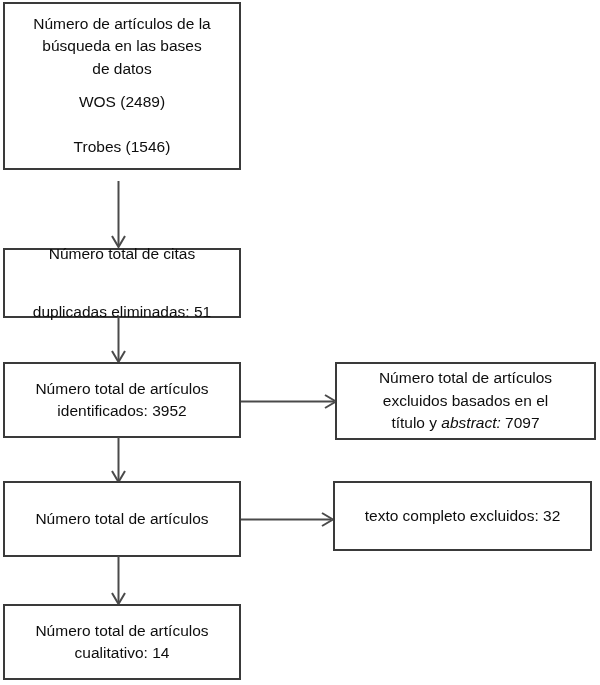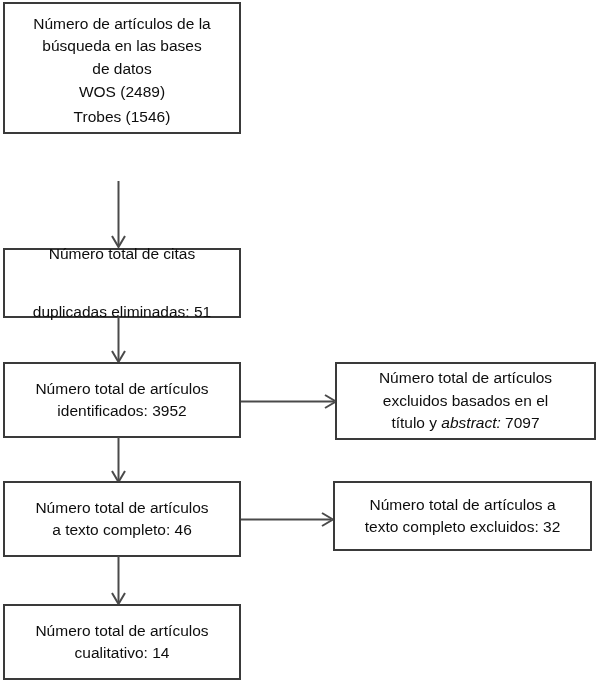--- a/index.html
+++ b/index.html
@@ -37,21 +37,21 @@
   .node .gap {
     height: 11px;
   }
   .it {
     font-style: italic;
   }
 
   
   #box-sources {
     left: 3px;  top: 2px;
-    width: 238px; height: 132px;
+    width: 238px; height: 168px;
     justify-content: flex-start;
     padding-top: 9px;
     text-align: center;
   }
 
   
   #box-duplicates {
     left: 3px;  top: 248px;
     width: 238px; height: 70px; gap: 36px;
   }
@@ -147,32 +147,30 @@
 
   <div class="conn" style="left:105px; top:437px;">
     <svg width="28" height="46" viewBox="0 0 28 46">
       <line x1="13.5" y1="0" x2="13.5" y2="43" stroke="#4a4a4a" stroke-width="2"></line>
       <polyline points="7,34 13.5,45 20,34" fill="none" stroke="#4a4a4a" stroke-width="2"></polyline>
     </svg>
   </div>
 
   <div class="node" id="box-fulltext">
     <span class="line">Número total de artículos</span>
-    <span class="line">a texto completo: 46</span>
   </div>
 
   <div class="conn" style="left:241px; top:510px;">
     <svg width="93" height="20" viewBox="0 0 93 20">
       <line x1="0" y1="9.5" x2="90" y2="9.5" stroke="#4a4a4a" stroke-width="2"></line>
       <polyline points="81,3 92,9.5 81,16" fill="none" stroke="#4a4a4a" stroke-width="2"></polyline>
     </svg>
   </div>
 
   <div class="node" id="box-excluded-fulltext">
-    <span class="line">Número total de artículos a</span>
     <span class="line">texto completo excluidos: 32</span>
   </div>
 
   <div class="conn" style="left:105px; top:556px;">
     <svg width="28" height="49" viewBox="0 0 28 49">
       <line x1="13.5" y1="0" x2="13.5" y2="46" stroke="#4a4a4a" stroke-width="2"></line>
       <polyline points="7,37 13.5,48 20,37" fill="none" stroke="#4a4a4a" stroke-width="2"></polyline>
     </svg>
   </div>
 

